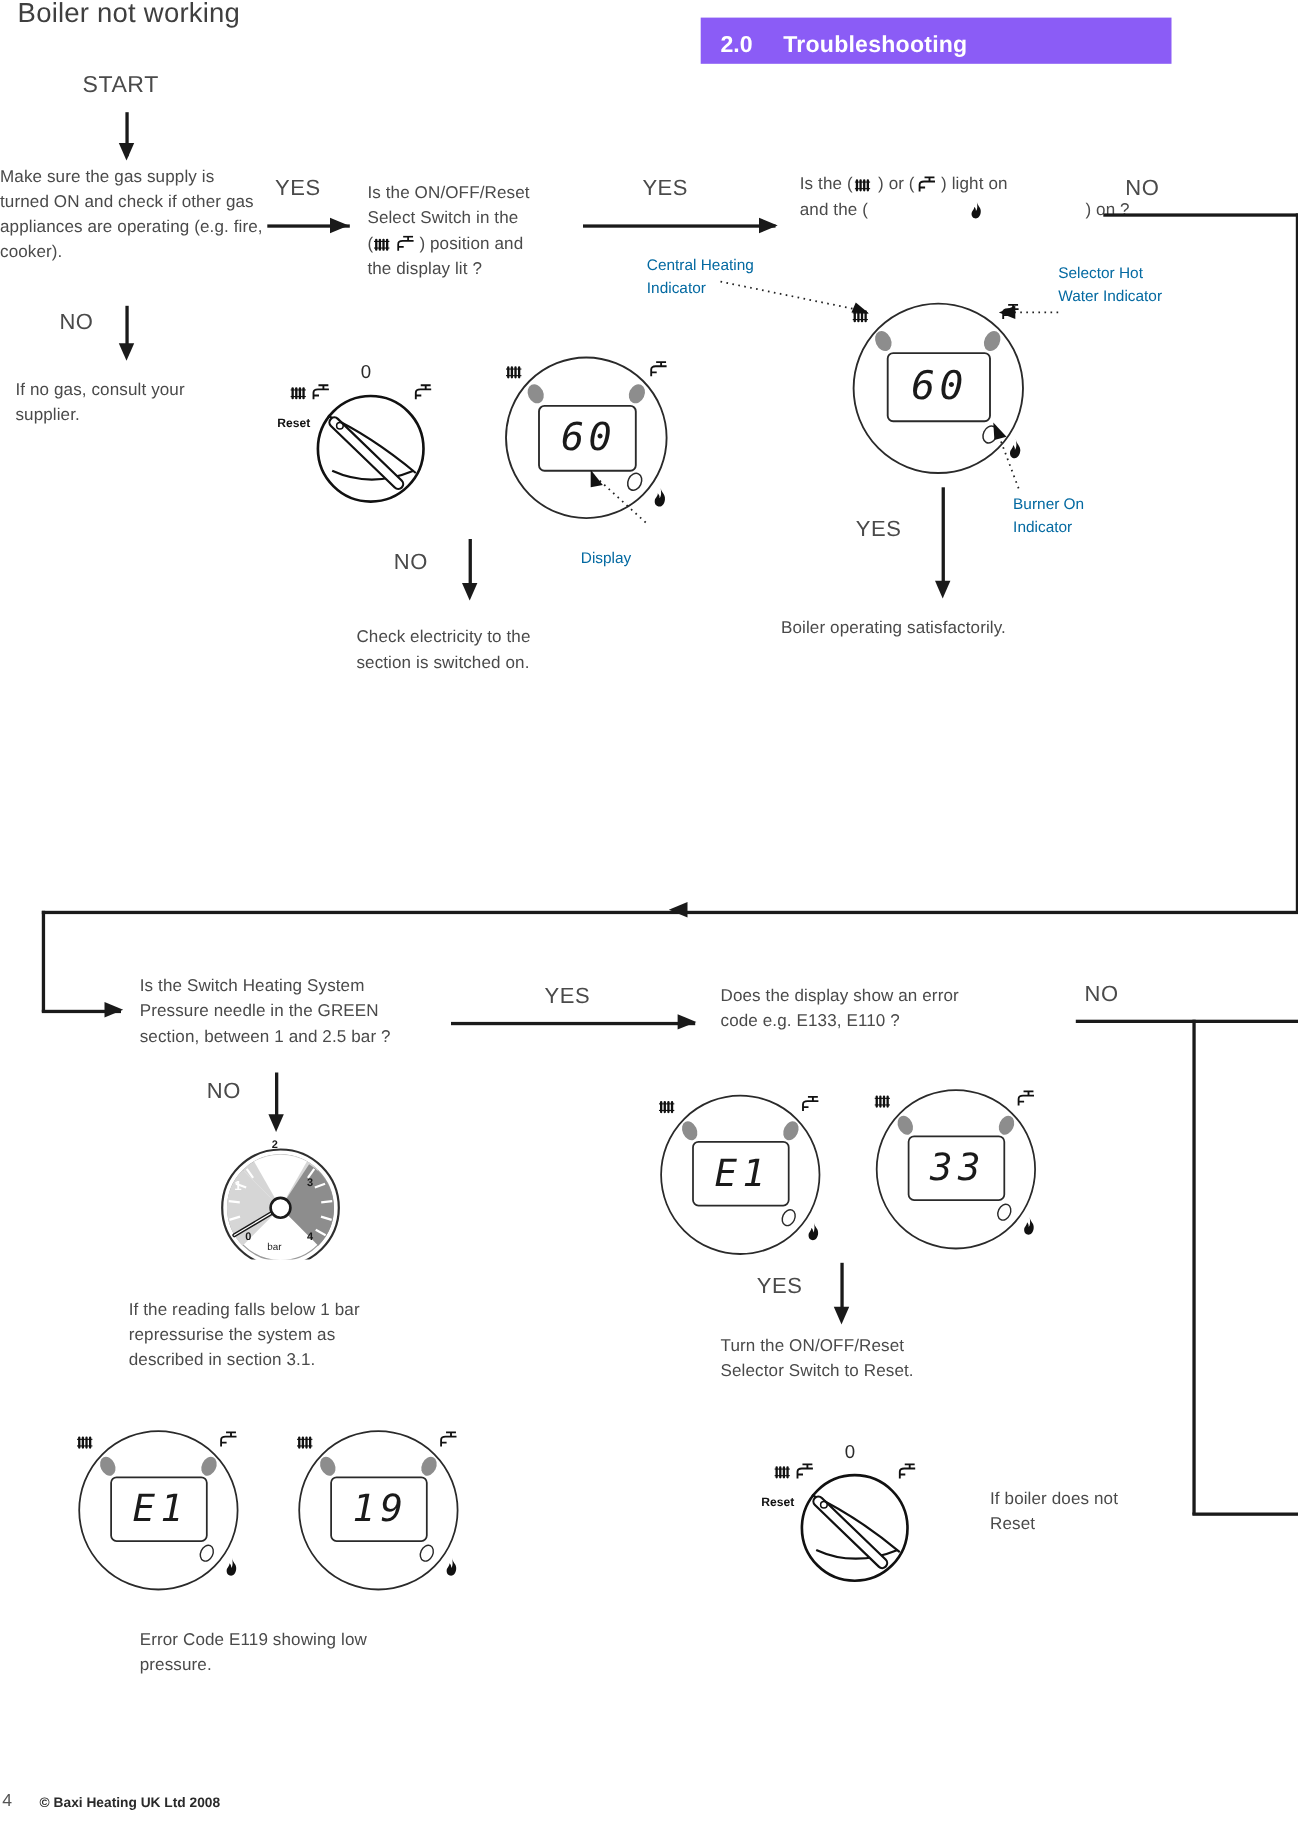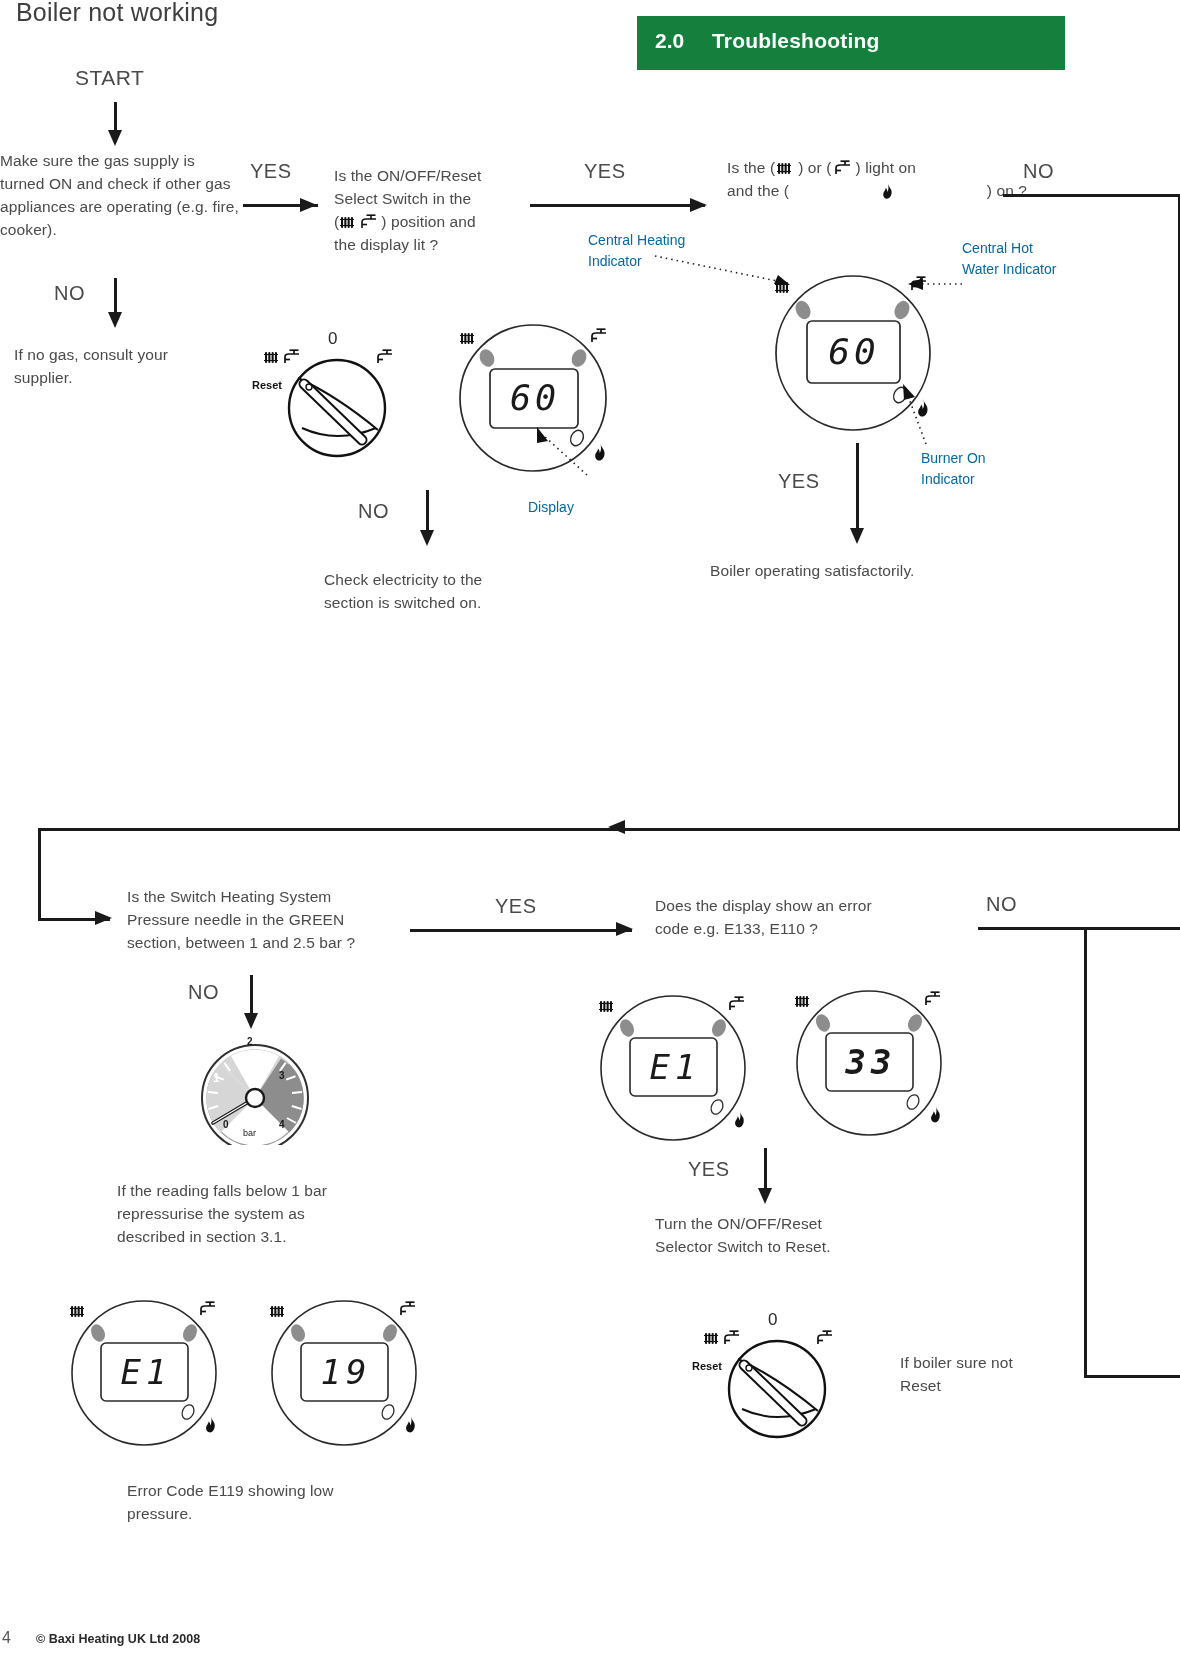--- a/index.html
+++ b/index.html
@@ -13,22 +13,22 @@
   .abs { position:absolute; }
   .txt { font-size:15.5px; line-height:1.48; color:#4a4a4a; letter-spacing:0.1px; }
   .yesno { font-size:20px; color:#4a4a4a; letter-spacing:0.5px; }
   .small { font-size:14px; color:#0369a1; line-height:1.5; }
 
   
   #pageTitle {
     left:16px; top:-2px; font-size:25px; color:#3f3f3f; letter-spacing:0.2px;
   }
   #sectionBar {
-    left:637px; top:16px; width:428px; height:54px;
-    background:#15803d;
+    left:637px; top:16px; width:428px; height:42px;
+    background:#8b5cf6;
     text-align:center;
   }
   #sectionBar .num {
     position:absolute; left:18px; top:13px; color:#fff; font-size:21px; font-weight:bold;
   }
   #sectionBar .ttl {
     position:absolute; left:75px; top:13px; color:#fff; font-size:21px; font-weight:bold;
     letter-spacing:0.2px;
   }
 
@@ -291,21 +291,21 @@
 <div class="abs small" style="left:588px; top:230px; width:150px;">
   <div>Central Heating</div>
   <div>Indicator</div>
 </div>
 <svg class="abs" style="left:650px; top:248px;" width="160" height="50" viewBox="0 0 160 50">
   <path d="M5 8 L132 34" class="dotline"></path>
   <path d="M140 37 L124 36 L128 27 Z" fill="#111"></path>
 </svg>
 
 <div class="abs small" style="left:962px; top:238px; width:160px;">
-  <div>Central Hot</div>
+  <div>Selector Hot</div>
   <div>Water Indicator</div>
 </div>
 <svg class="abs" style="left:898px; top:270px;" width="70" height="30" viewBox="0 0 70 30">
   <path d="M64 14 L20 14" class="dotline"></path>
   <path d="M10 14 L25 8 L25 20 Z" fill="#111"></path>
 </svg>
 
 <div class="abs small" style="left:921px; top:448px; width:130px;">
   <div>Burner On</div>
   <div>Indicator</div>
@@ -467,21 +467,21 @@
         <path d="M11 5 V1"></path>
         <path d="M6.5 1.2 H15.5"></path>
         <path d="M2 10.5 H7"></path>
       </g>
   </svg>
   <svg class="abs" style="left:136px; top:120px;" width="14" height="19" viewBox="0 0 15 20">
     <path d="M7.5 1 C8 6 12 7 11.5 12 C11.2 16 8.8 18.5 6.5 18.5 C3.8 18.5 2 16.4 2.2 13.5 C2.4 10.5 5 9.6 5 6.5 C6.2 8 6.8 9 6.6 11 C8.4 9 8.2 5.5 7.5 1 Z" fill="#111"></path>
   </svg>
   <div class="abs" style="left:42px; top:57px; width:72px; text-align:center;
        font-family:'DejaVu Sans Mono', monospace; font-size:34px; font-style:italic;
-       color:#1a1a1a; letter-spacing:5px; font-weight:700;">33</div>
+       color:#1a1a1a; letter-spacing:5px; font-weight:400;">33</div>
 </div>
 
 <div class="abs yesno" style="left:688px; top:1158px;">YES</div>
 <div class="vline" style="left:764px; top:1148px; height:50px;"></div>
 <div class="arrowhead-down" style="left:758px; top:1188px;"></div>
 
 <div class="abs txt" style="left:655px; top:1213px; width:260px;">
   <div>Turn the ON/OFF/Reset</div>
   <div>Selector Switch to Reset.</div>
 </div>
@@ -519,21 +519,21 @@
     <circle cx="55" cy="52" r="48" fill="#fff" stroke="#111" stroke-width="2.4"></circle>
     <path d="M16 22 Q55 40 96 74" fill="none" stroke="#111" stroke-width="2"></path>
     <path d="M20 72 Q55 88 94 72" fill="none" stroke="#111" stroke-width="2"></path>
     <path d="M22 28 L80 84" stroke="#111" stroke-width="11" fill="none" stroke-linecap="round"></path>
     <path d="M22 28 L80 84" stroke="#fff" stroke-width="7" fill="none" stroke-linecap="round"></path>
     <circle cx="27" cy="31" r="3" fill="none" stroke="#111" stroke-width="1.4"></circle>
   </svg>
 </div>
 
 <div class="abs txt" style="left:900px; top:1352px; width:160px;">
-  <div>If boiler sure not</div>
+  <div>If boiler does not</div>
   <div>Reset</div>
 </div>
 
 <div class="panel" style="left:68px; top:1295px; width:155px; height:155px;">
   <svg width="155" height="155" viewBox="0 0 155 155">
     <circle cx="76" cy="78" r="72" fill="#fff" stroke="#2a2a2a" stroke-width="1.6"></circle>
     <ellipse cx="30" cy="38" rx="6.5" ry="9" fill="#8d8d8d" transform="rotate(-25 30 38)"></ellipse>
     <ellipse cx="122" cy="38" rx="6.5" ry="9" fill="#8d8d8d" transform="rotate(25 122 38)"></ellipse>
     <ellipse cx="120" cy="117" rx="5.5" ry="7.5" fill="#fff" stroke="#2a2a2a" stroke-width="1.3" transform="rotate(25 120 117)"></ellipse>
     <rect x="33" y="48" width="87" height="58" rx="5" fill="#fff" stroke="#2a2a2a" stroke-width="1.6"></rect>

